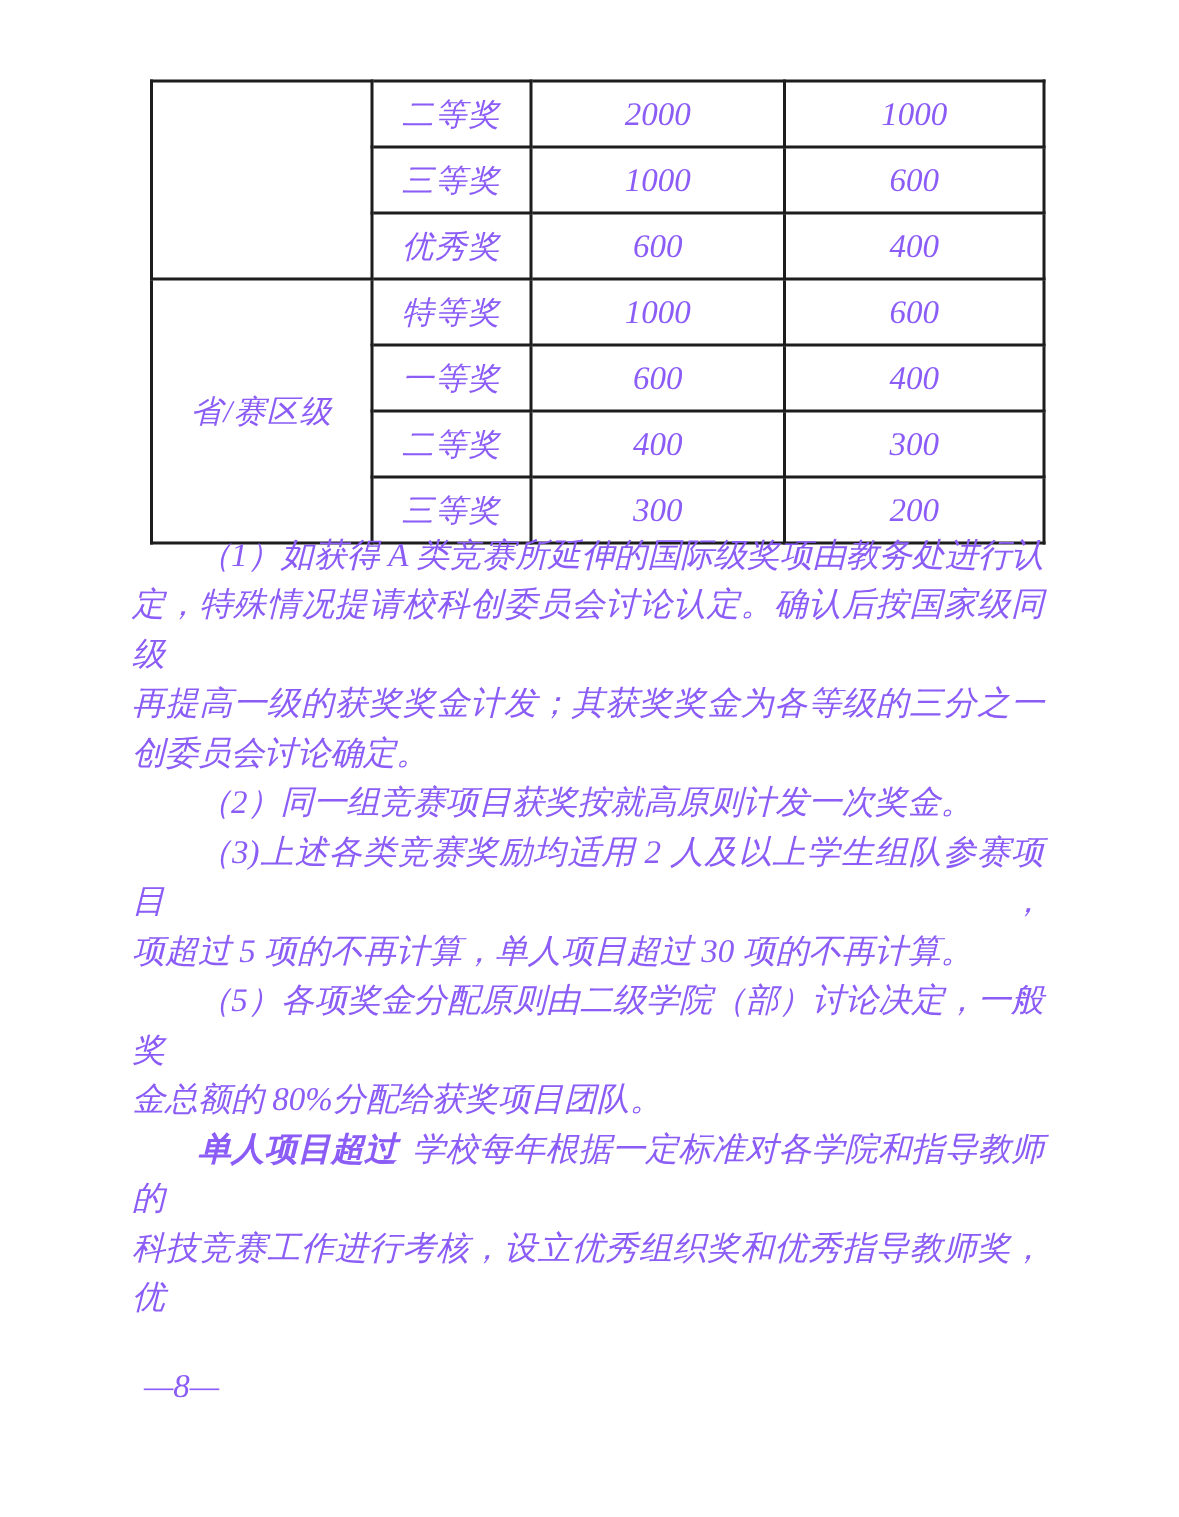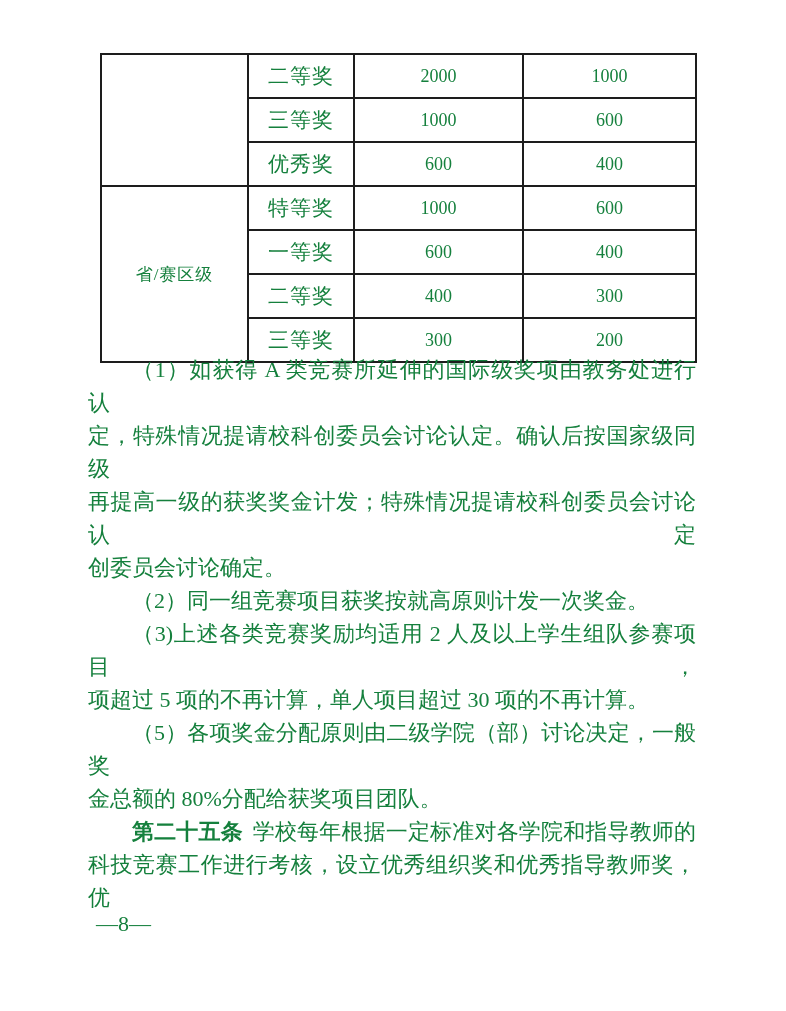--- a/index.html
+++ b/index.html
@@ -6,47 +6,48 @@
     margin: 0;
     padding: 0;
     background: #ffffff;
   }
   .page {
     position: relative;
     width: 720px;
     height: 1011px;
     background: #ffffff;
     font-family: "Liberation Serif", "DejaVu Serif", serif;
-    color: #15803d;
+    color: #8b5cf6;
     overflow: hidden;
+    font-style: italic;
   }
   
   table.award-table {
     position: absolute;
     left: 100px;
     top: 53px;
     border-collapse: collapse;
     table-layout: fixed;
     width: 595px;
   }
   table.award-table td {
     border: 2px solid #1d1d1d;
     height: 42px;
     padding: 0;
     text-align: center;
     vertical-align: middle;
     font-size: 21px;
     letter-spacing: 1px;
   }
   table.award-table td.num {
-    font-size: 18px;
+    font-size: 22px;
     letter-spacing: 0;
   }
   table.award-table td.cat {
-    font-size: 17px;
+    font-size: 21px;
     border-radius: 13px;
   }
   
   .body-text {
     position: absolute;
     left: 88px;
     top: 353px;
     width: 608px;
     font-size: 22px;
     line-height: 33px;
@@ -122,28 +123,28 @@
         <td>三等奖</td>
         <td class="num">300</td>
         <td class="num">200</td>
       </tr>
     </tbody>
   </table>
 
   <div class="body-text">
     <div class="line indent j">（1）如获得 A 类竞赛所延伸的国际级奖项由教务处进行认</div>
     <div class="line j">定，特殊情况提请校科创委员会讨论认定。确认后按国家级同级</div>
-    <div class="line j">再提高一级的获奖奖金计发；特殊情况提请校科创委员会讨论认定</div>
+    <div class="line j">再提高一级的获奖奖金计发；其获奖奖金为各等级的三分之一</div>
     <div class="line">创委员会讨论确定。</div>
     <div class="line indent">（2）同一组竞赛项目获奖按就高原则计发一次奖金。</div>
     <div class="line indent j">（3)上述各类竞赛奖励均适用 2 人及以上学生组队参赛项目，</div>
     <div class="line">项超过 5 项的不再计算，单人项目超过 30 项的不再计算。</div>
     <div class="line indent j">（5）各项奖金分配原则由二级学院（部）讨论决定，一般奖</div>
     <div class="line">金总额的 80%分配给获奖项目团队。</div>
 
-    <div class="line indent j"><span class="term">第二十五条</span><span>学校每年根据一定标准对各学院和指导教师的</span></div>
+    <div class="line indent j"><span class="term">单人项目超过</span><span>学校每年根据一定标准对各学院和指导教师的</span></div>
     <div class="line j">科技竞赛工作进行考核，设立优秀组织奖和优秀指导教师奖，优</div>
 
   </div>
 
   <div class="page-number">—8—</div>
 
 </div>
 
 </body></html>

